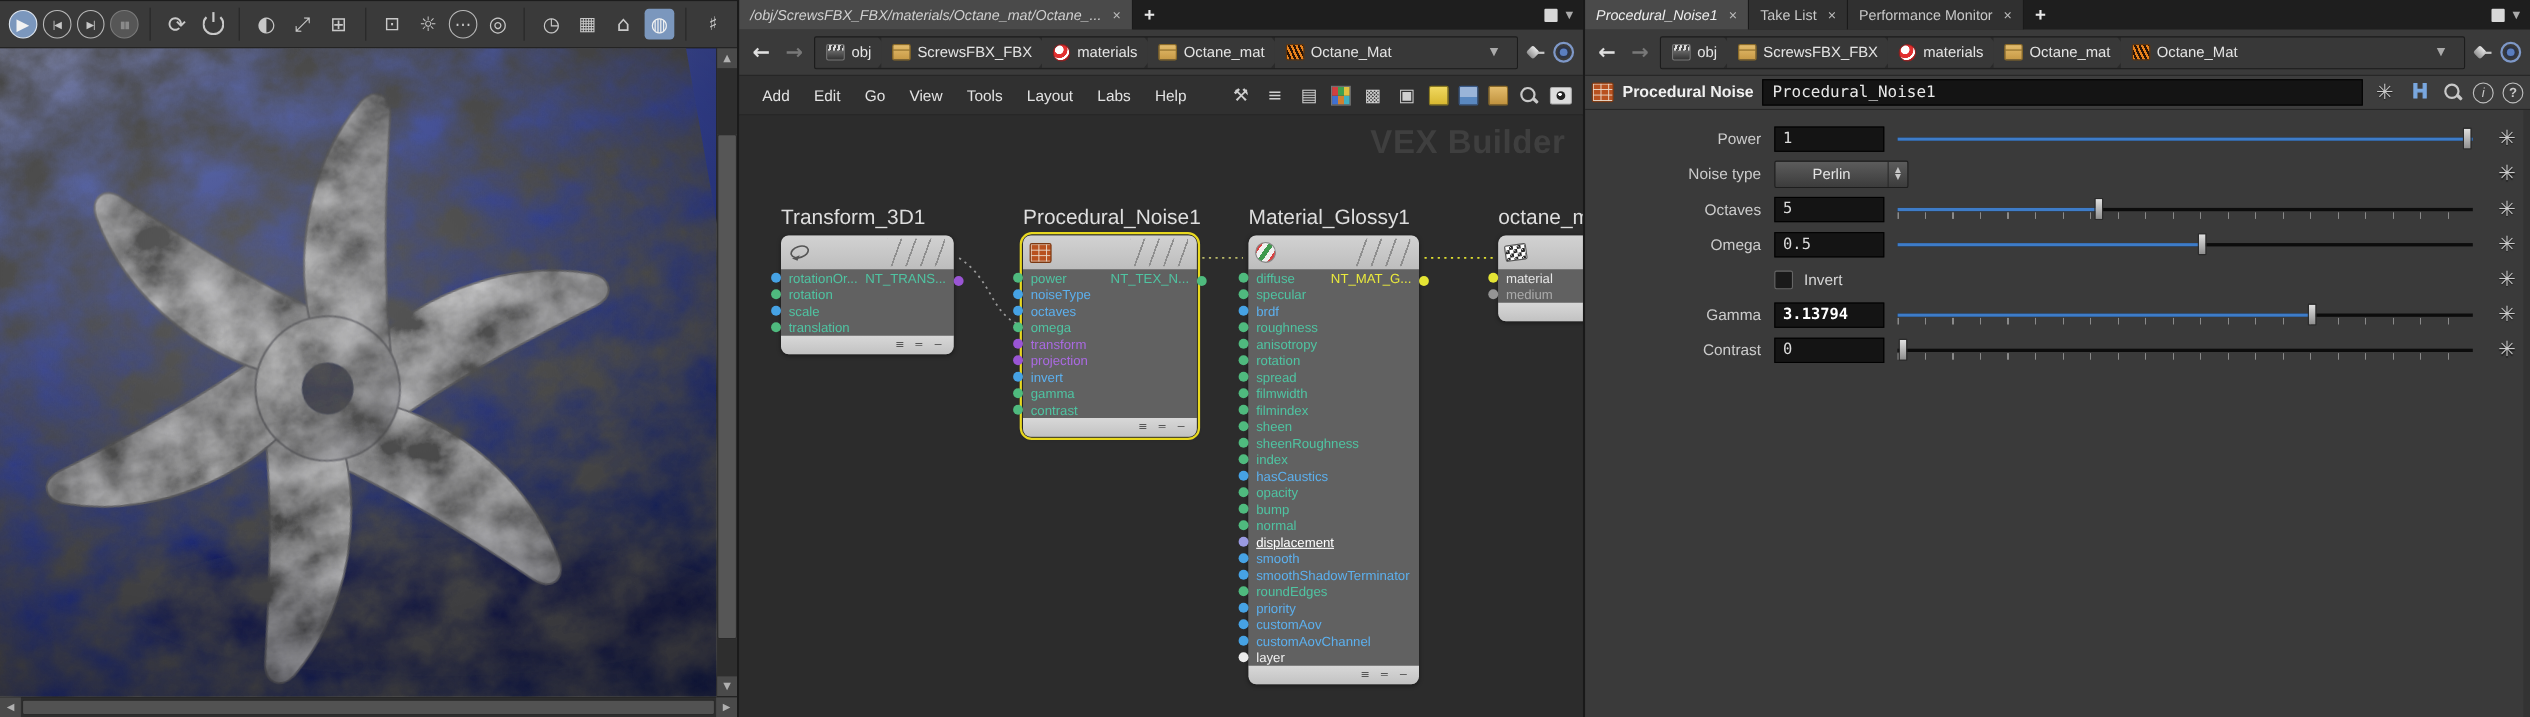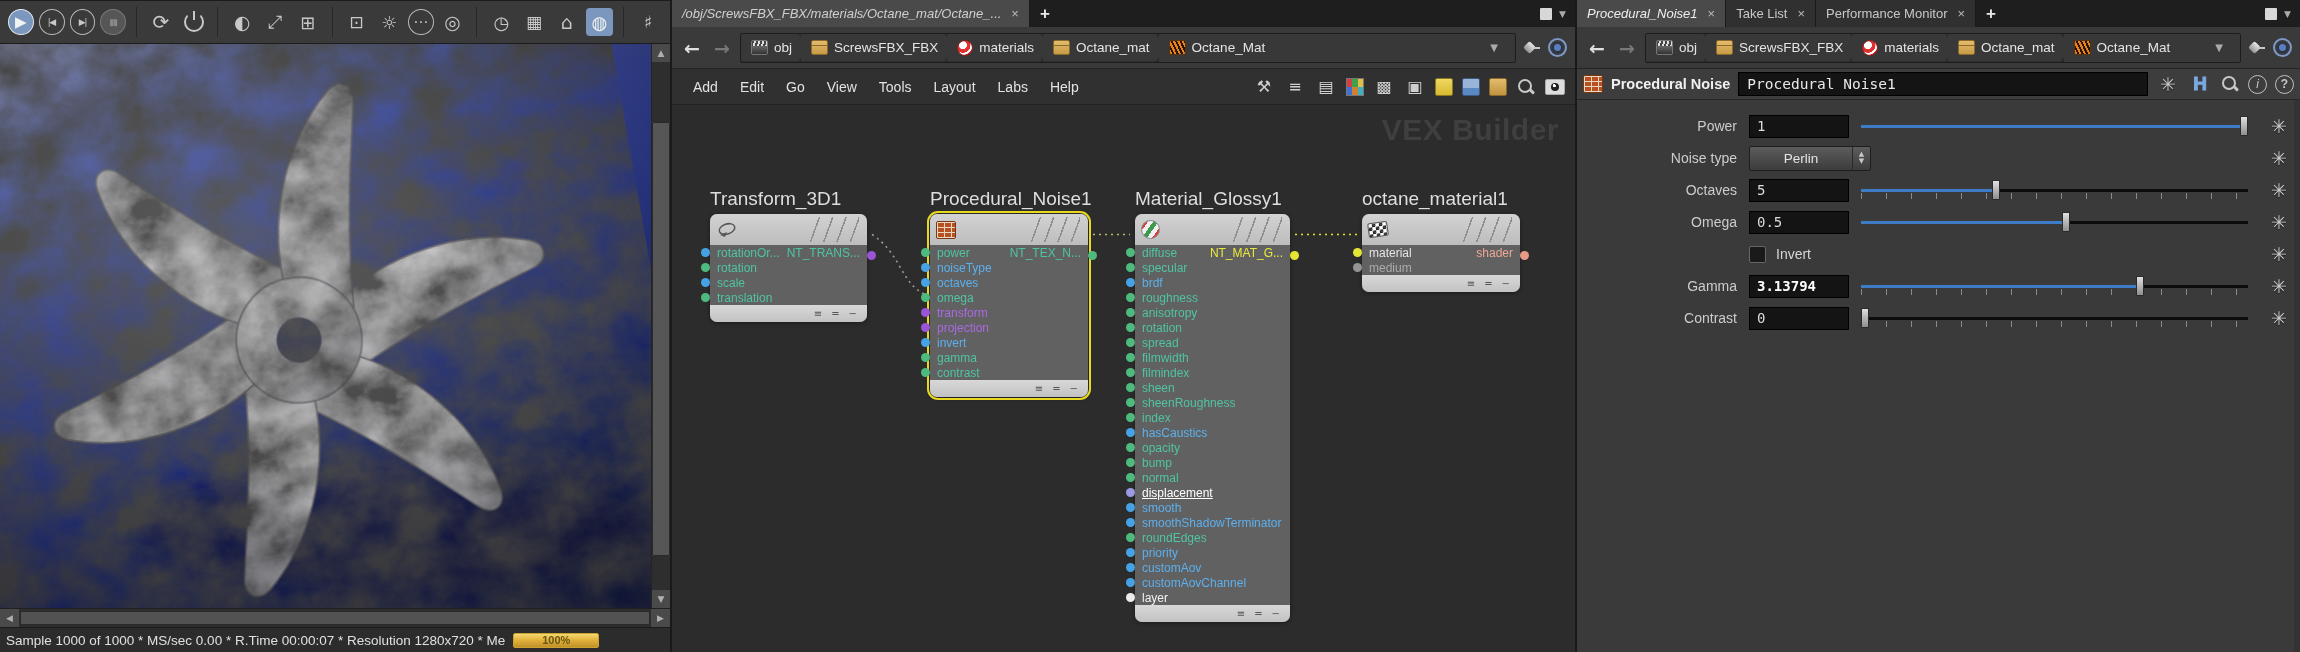--- a/index.html
+++ b/index.html
@@ -71,21 +71,21 @@
   .ci-box::after { content:""; position:absolute; left:0; right:0; top:4px; height:1px; background:#8a6a28; }
   .ci-ball { width:16px; height:16px; border-radius:50%; background:radial-gradient(circle at 35% 30%, #ffffff 0 28%, #e23030 32% 55%, #ffffff 58% 70%, #c02020 74%); border:1px solid #902020; }
   .ci-tiger { background:repeating-linear-gradient(65deg,#e8821c 0 2px,#2a1406 2px 4px); border:1px solid #5a3410; }
   .ic-pin { position:relative; width:20px; height:18px; }
   .ic-pin::before { content:""; position:absolute; left:3px; top:4px; width:9px; height:9px; background:linear-gradient(#e8e8e8,#909090); border-radius:2px; transform:rotate(45deg); }
   .ic-pin::after { content:""; position:absolute; left:11px; top:8px; width:7px; height:2px; background:#c8c8c8; }
   .ic-target { width:19px; height:19px; border:2px solid #7e98c8; border-radius:50%; display:flex; align-items:center; justify-content:center; }
   .ic-target::after { content:""; width:7px; height:7px; border-radius:50%; background:#5a7ec0; box-shadow:0 0 0 2px #2c3448; }
 
   
-  #net-pane { width:905px; height:652px; display:flex; flex-direction:column; background:#2c2c2c; border-right:2px solid #191919; }
+  #net-pane { width:769px; height:652px; display:flex; flex-direction:column; background:#2c2c2c; border-right:2px solid #191919; }
   #net-menubar { height:36px; background:#303030; display:flex; align-items:center; padding:0 10px; border-bottom:1px solid #222; }
   #net-menubar .mitem { padding:3px 11px; color:#e2e2e2; font-size:14px; }
   #net-tools { margin-left:auto; display:flex; align-items:center; gap:9px; }
   .nt-icon { width:22px; height:22px; display:flex; align-items:center; justify-content:center; color:#cfcfcf; font-size:16px; }
   .sq-note { width:18px; height:18px; background:linear-gradient(#f0d860,#d8b830); border:1px solid #8a7a20; border-radius:2px; }
   .sq-img { width:18px; height:18px; background:linear-gradient(180deg,#9ab4d8 55%,#5a88c0 55%); border:1px solid #3a5a88; border-radius:2px; }
   .sq-box { width:18px; height:18px; background:linear-gradient(#e3bc6c,#c0923e); border:1px solid #8a6a28; border-radius:2px; }
   .sq-pal { width:18px; height:18px; border:1px solid #777; background:
       linear-gradient(90deg,#d04040 33%,#40a050 33% 66%,#e0c040 66%), linear-gradient(90deg,#4070d0 33%,#d08030 33% 66%,#40b0c0 66%); background-size:100% 50%; background-repeat:no-repeat; background-position:0 0,0 100%; }
   .ic-mag { position:relative; width:20px; height:20px; }
@@ -235,26 +235,20 @@
         <div class="arr glyph">▼</div>
       </div>
     </div>
 
     <div id="h-scroll">
       <div class="arr glyph">◀</div>
       <div class="thumb"></div>
       <div class="arr glyph">▶</div>
     </div>
 
-    <div id="status-bar">
-      <span id="status-text">Sample 1000 of 1000 * MS/sec 0.00 * R.Time 00:00:07 * Resolution 1280x720 * Me</span>
-      <div id="progress">
-        <span>100%</span>
-      </div>
-    </div>
   </section>
 
   <section id="net-pane">
     <div class="tabbar">
       <div class="tab active">
         <span class="tlabel italic" style="font-style:italic;color:#d0d0d0;">/obj/ScrewsFBX_FBX/materials/Octane_mat/Octane_...</span>
         <span class="tclose">×</span>
       </div>
       <div class="tab-add">+</div>
       <div class="tab-spacer"></div>

